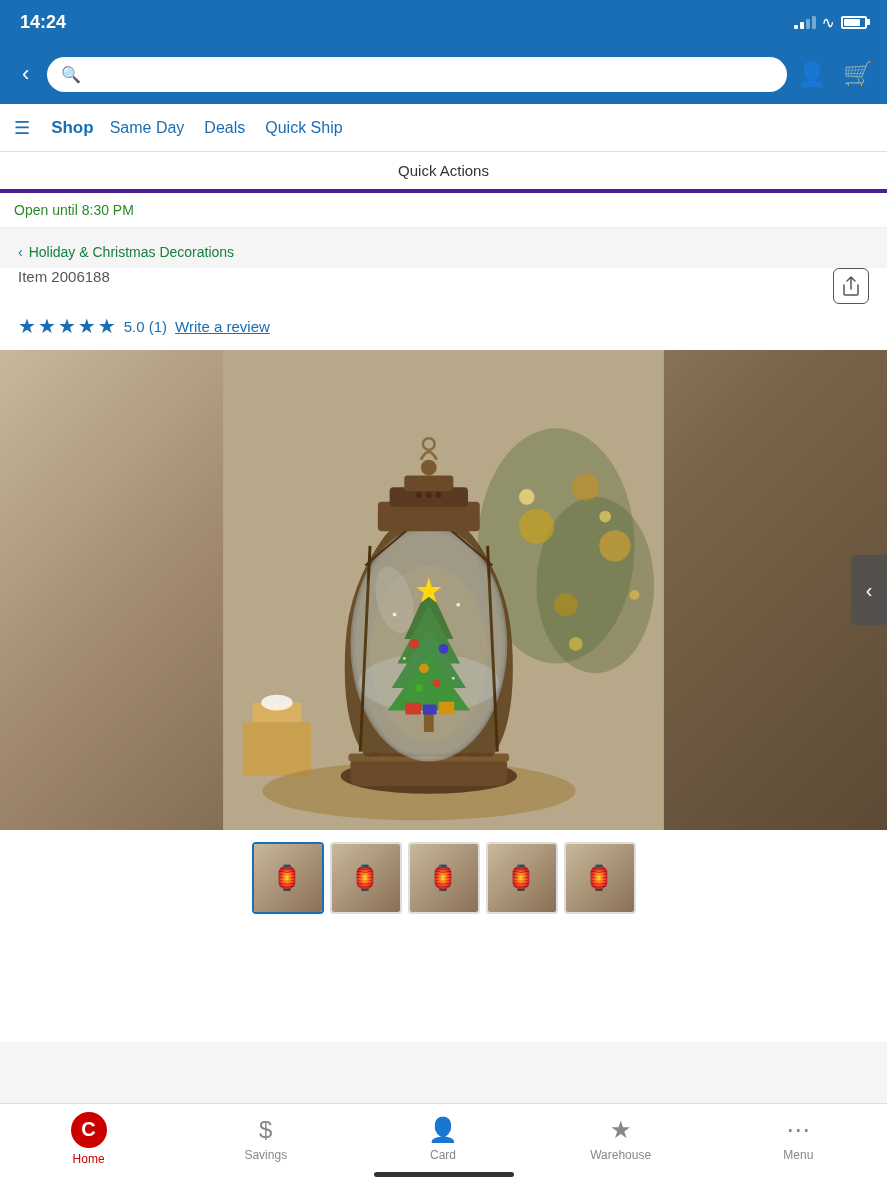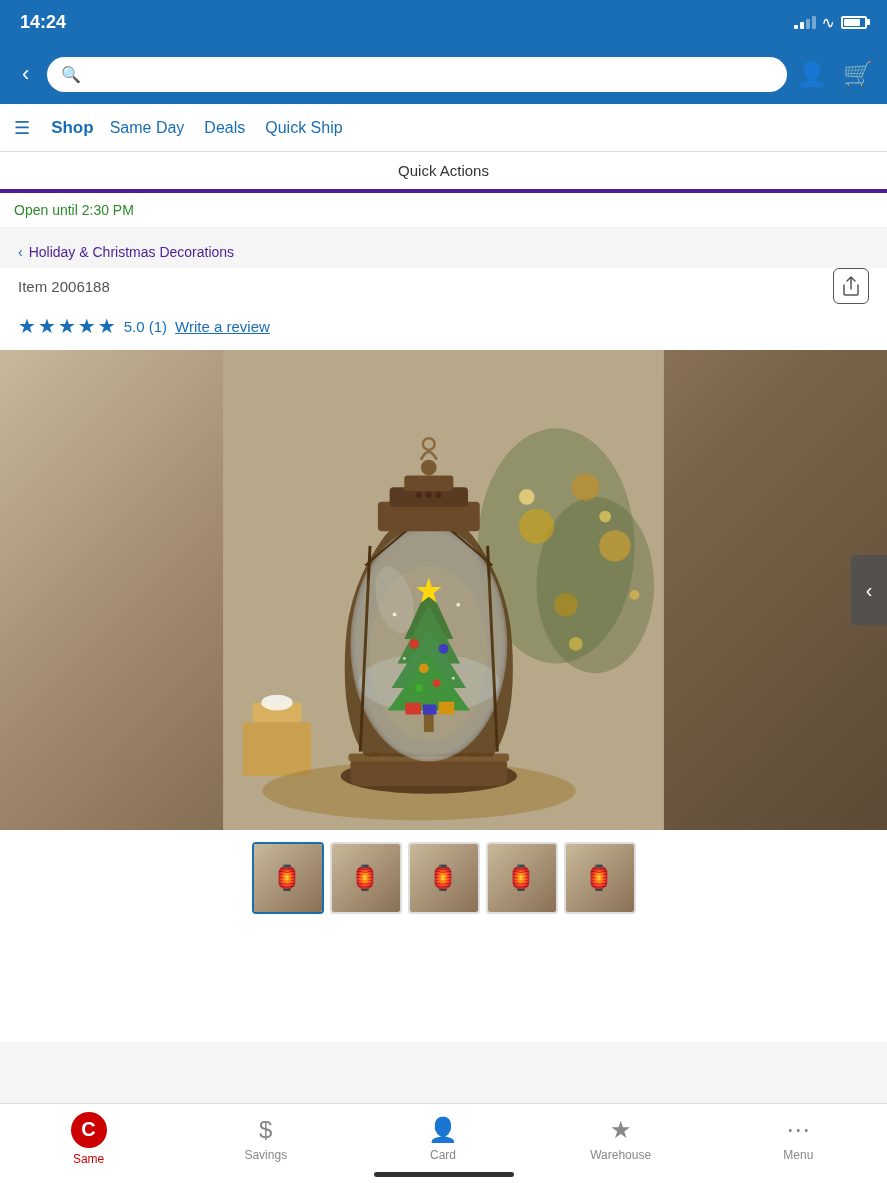--- a/index.html
+++ b/index.html
@@ -186,40 +186,39 @@
       display: flex;
       align-items: center;
       gap: 6px;
       background: #f5f5f5;
     }
     .breadcrumb-arrow {
       color: #1a6eb5;
       font-size: 14px;
     }
     .breadcrumb-text {
-      color: #4c1d95;
+      color: #15803d;
       font-size: 14px;
     }
 
     
     .product-section {
       background: white;
       padding: 0 18px 16px;
     }
     .product-title {
       font-size: 24px;
       font-weight: 400;
       color: #222;
       line-height: 1.3;
       padding: 10px 0 8px;
     }
     .product-meta {
       display: flex;
       justify-content: space-between;
-      align-items: center;
       margin-bottom: 10px;
     }
     .item-number {
       font-size: 15px;
       color: #555;
     }
     .share-btn {
       width: 36px;
       height: 36px;
       display: flex;
@@ -430,21 +429,21 @@
     <a class="nav-link">Deals</a>
     <a class="nav-link">Quick Ship</a>
   </div>
 </div>
 
 <div class="quick-actions-bar">
   <span>Quick Actions</span>
 </div>
 
 <div class="store-strip">
-  <span class="store-open">Open until 2:30 PM</span>
+  <span class="store-open">Open until 8:30 PM</span>
 </div>
 
 <div class="breadcrumb">
   <span class="breadcrumb-arrow">‹</span>
   <span class="breadcrumb-text">Holiday &amp; Christmas Decorations</span>
 </div>
 
 <div class="product-section">
 
   <div class="product-meta">
@@ -582,21 +581,21 @@
       <div class="thumb-inner">🏮</div>
     </div>
   </div>
 
   <div class="spacer"></div>
 </div>
 
 <div class="bottom-nav">
   <div class="bottom-nav-item">
     <div class="costco-c">C</div>
-    <span class="bottom-nav-label active">Same</span>
+    <span class="bottom-nav-label active">Home</span>
   </div>
   <div class="bottom-nav-item">
     <span class="bottom-nav-icon">$</span>
     <span class="bottom-nav-label">Savings</span>
   </div>
   <div class="bottom-nav-item">
     <span class="bottom-nav-icon">👤</span>
     <span class="bottom-nav-label">Card</span>
   </div>
   <div class="bottom-nav-item">

